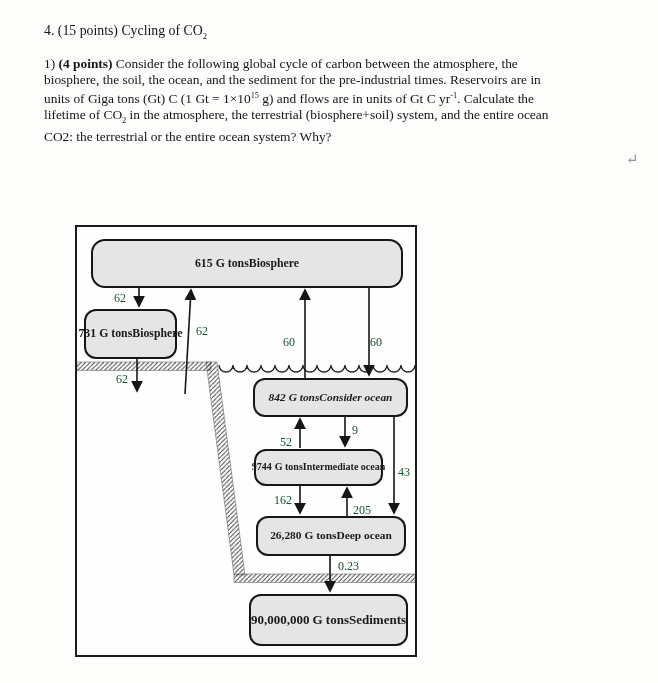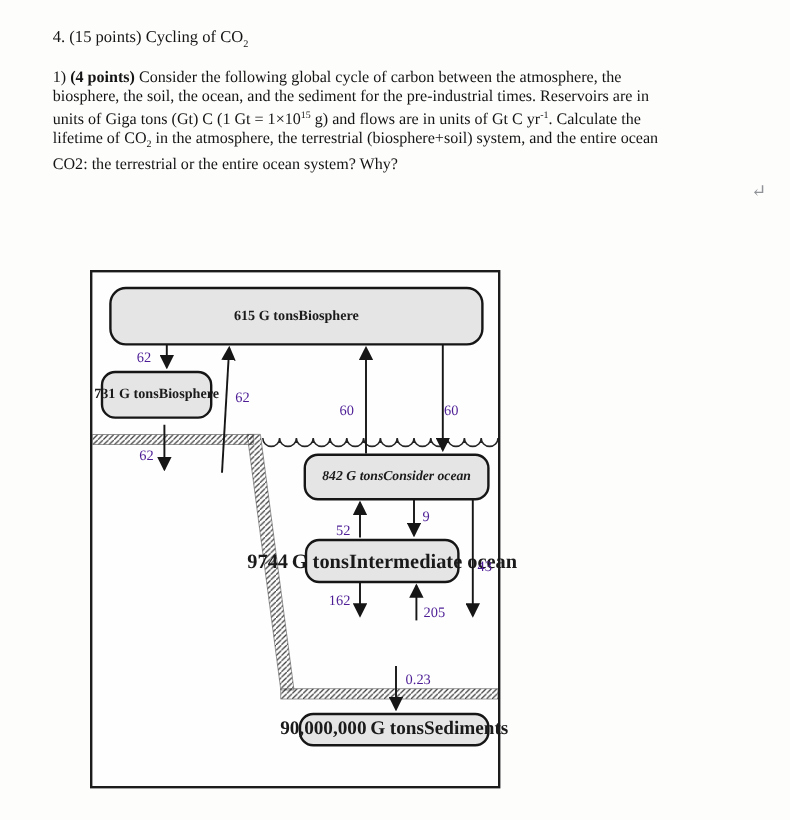--- a/index.html
+++ b/index.html
@@ -34,28 +34,28 @@
     border:2px solid #161616;border-radius:12px;background:#e5e5e5;
     display:flex;align-items:center;justify-content:center;
     text-align:center;line-height:1.32;
     font-size:11.8px;color:#1a1a1a;
   }
   .resbox .amt{white-space:nowrap;}
   .resbox .val{font-weight:bold;}
   .resbox .unit{margin-left:3px;font-weight:600;}
   .resbox .nm{font-weight:bold;white-space:nowrap;}
   .box-atmosphere{left:14px;top:12px;width:312px;height:49px;border-radius:14px;}
-  .box-biosphere{left:7px;top:82px;width:93px;height:40px;}
+  .box-biosphere{left:7px;top:82px;width:93px;height:50px;}
   .box-soil{left:12px;top:167px;width:111px;height:52px;}
   .box-surface{left:176px;top:151px;width:155px;height:39px;font-size:11.4px;font-style:italic;}
-  .box-intermediate{left:177px;top:222px;width:129px;height:37px;font-size:17px;line-height:1.25;}
+  .box-intermediate{left:177px;top:222px;width:129px;height:37px;font-size:10px;line-height:1.25;}
   .box-deep{left:179px;top:289px;width:150px;height:40px;font-size:11.4px;}
-  .box-sediments{left:172px;top:367px;width:159px;height:28px;font-size:16px;align-items:center;}
+  .box-sediments{left:172px;top:367px;width:159px;height:52px;font-size:13px;align-items:center;}
   .flowlabel{
-    position:absolute;font-size:12px;color:#4c1d95;white-space:nowrap;
+    position:absolute;font-size:12px;color:#14532d;white-space:nowrap;
   }
   .fl-atm-bio{left:37px;top:64px;}
   .fl-soil-atm{left:119px;top:97px;}
   .fl-bio-soil{left:39px;top:145px;}
   .fl-surf-atm{left:206px;top:108px;}
   .fl-atm-surf{left:293px;top:108px;}
   .fl-int-surf{left:203px;top:208px;}
   .fl-surf-int{left:275px;top:196px;}
   .fl-surf-deep{left:321px;top:238px;}
   .fl-int-deep{left:197px;top:266px;}
@@ -119,20 +119,24 @@
     <div class="nm">Biosphere</div>
   </div>
   <div class="resbox box-surface">
     <div class="amt"><span class="val">842</span><span class="unit">G tons</span></div>
     <div class="nm">Consider ocean</div>
   </div>
   <div class="resbox box-intermediate">
     <div class="amt"><span class="val">9744</span><span class="unit">G tons</span></div>
     <div class="nm">Intermediate ocean</div>
   </div>
+  <div class="resbox box-deep">
+    <div class="amt"><span class="val">26,280</span><span class="unit">G tons</span></div>
+    <div class="nm">Deep ocean</div>
+  </div>
   <div class="resbox box-sediments">
     <div class="amt"><span class="val">90,000,000</span><span class="unit">G tons</span></div>
     <div class="nm">Sediments</div>
   </div>
 
   <div class="flowlabel fl-atm-bio">62</div>
   <div class="flowlabel fl-soil-atm">62</div>
   <div class="flowlabel fl-bio-soil">62</div>
   <div class="flowlabel fl-surf-atm">60</div>
   <div class="flowlabel fl-atm-surf">60</div>

